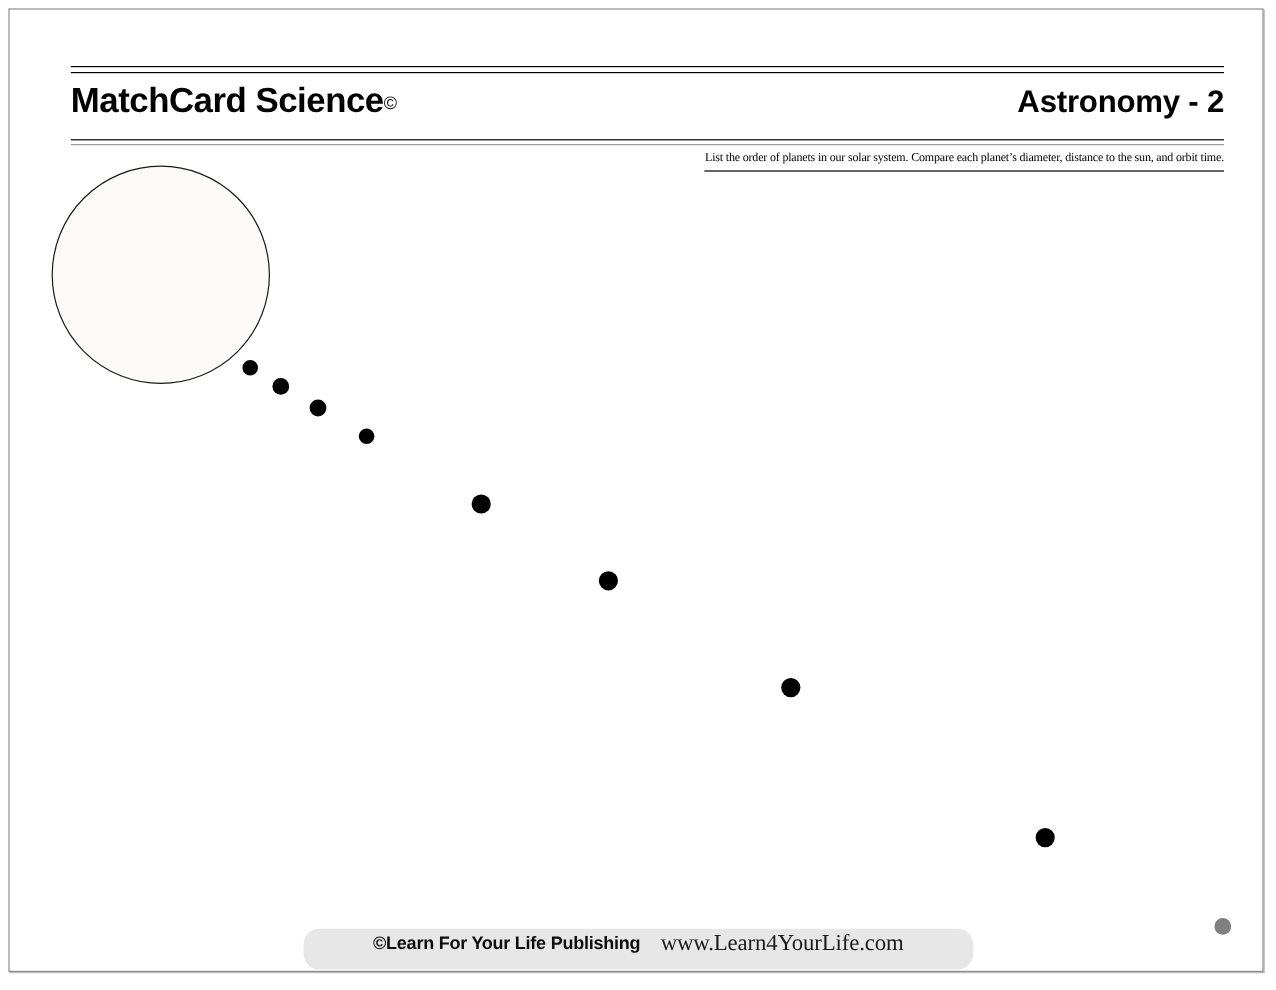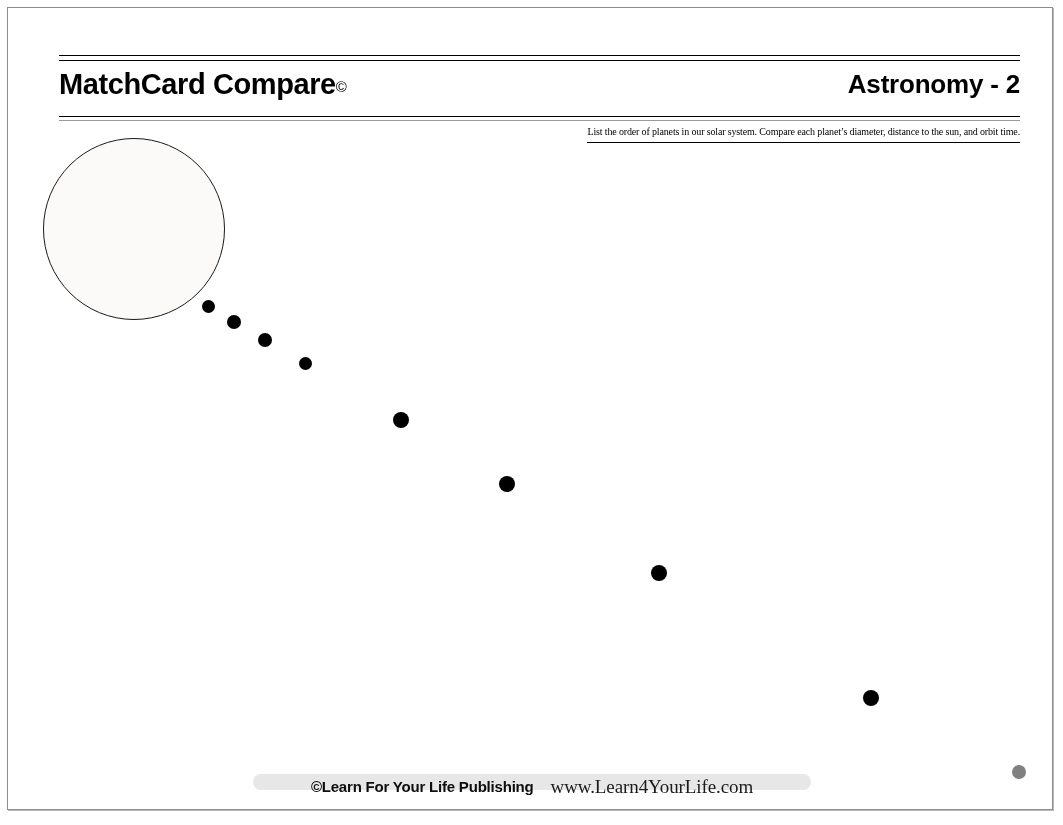--- a/index.html
+++ b/index.html
@@ -123,21 +123,21 @@
   .planet-shape {
     background: #000000;
   }
 
   
   #footer-bar {
     position: absolute;
     left: 245px;
     top: 766px;
     width: 558px;
-    height: 16px;
+    height: 34px;
     background: #e7e7e8;
     border-radius: 13px;
   }
   #footer-inner {
     position: absolute;
     left: 0;
     top: 0;
     width: 558px;
     height: 25px;
     display: flex;
@@ -162,21 +162,21 @@
   }
 </style>
 </head>
 <body>
 
 <div id="page">
 
   <div id="header-rule-top"></div>
 
   <div id="header-title-row">
-    <div id="doc-title"><span>MatchCard Compare</span><span id="doc-title-mark">©</span></div>
+    <div id="doc-title"><span>MatchCard Science</span><span id="doc-title-mark">©</span></div>
     <div id="doc-subject">Astronomy - 2</div>
   </div>
 
   <div id="header-rule-mid"></div>
 
   <div id="instructions">
     <span id="instructions-text">List the order of planets in our solar system.   Compare each planet’s diameter, distance to the sun, and orbit time.</span>
   </div>
 
   <div id="solar-system">

